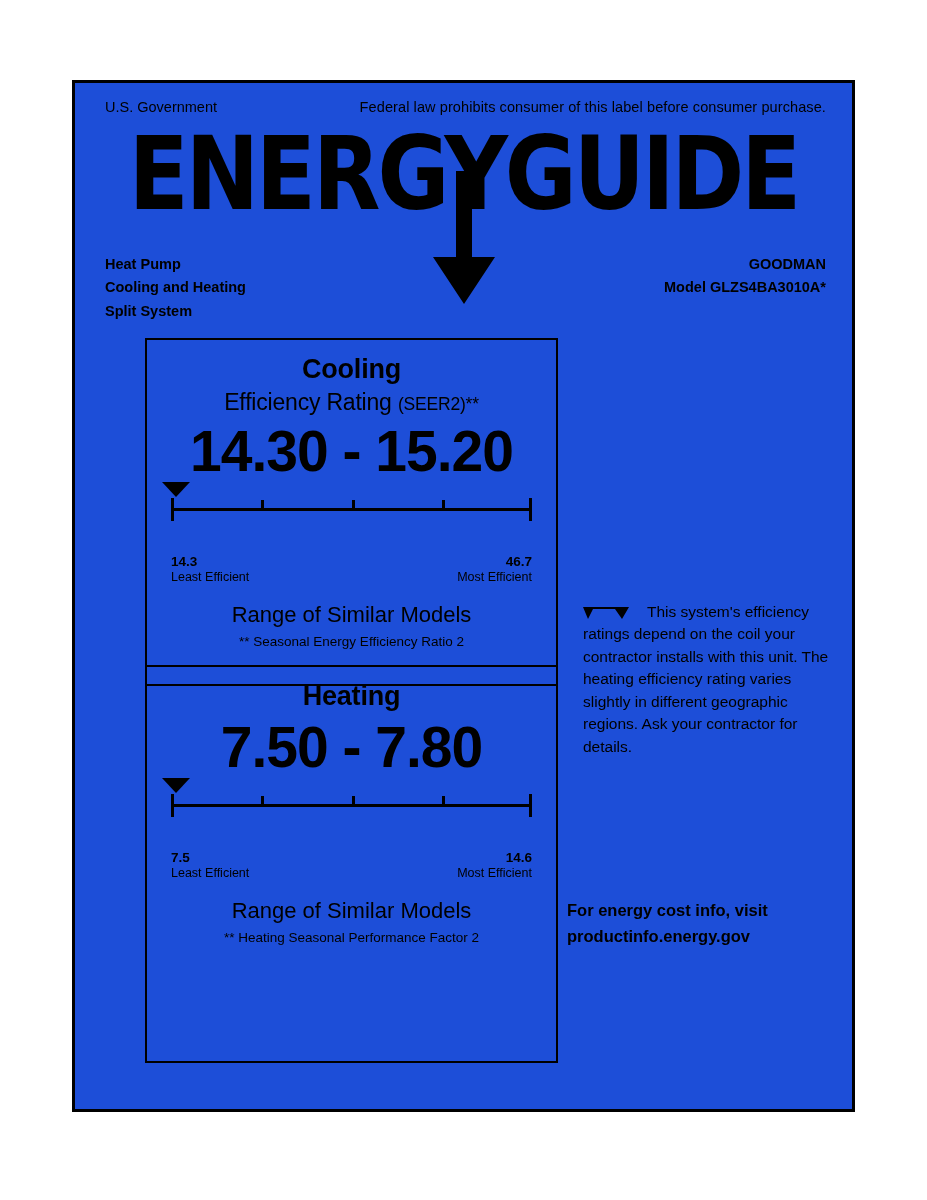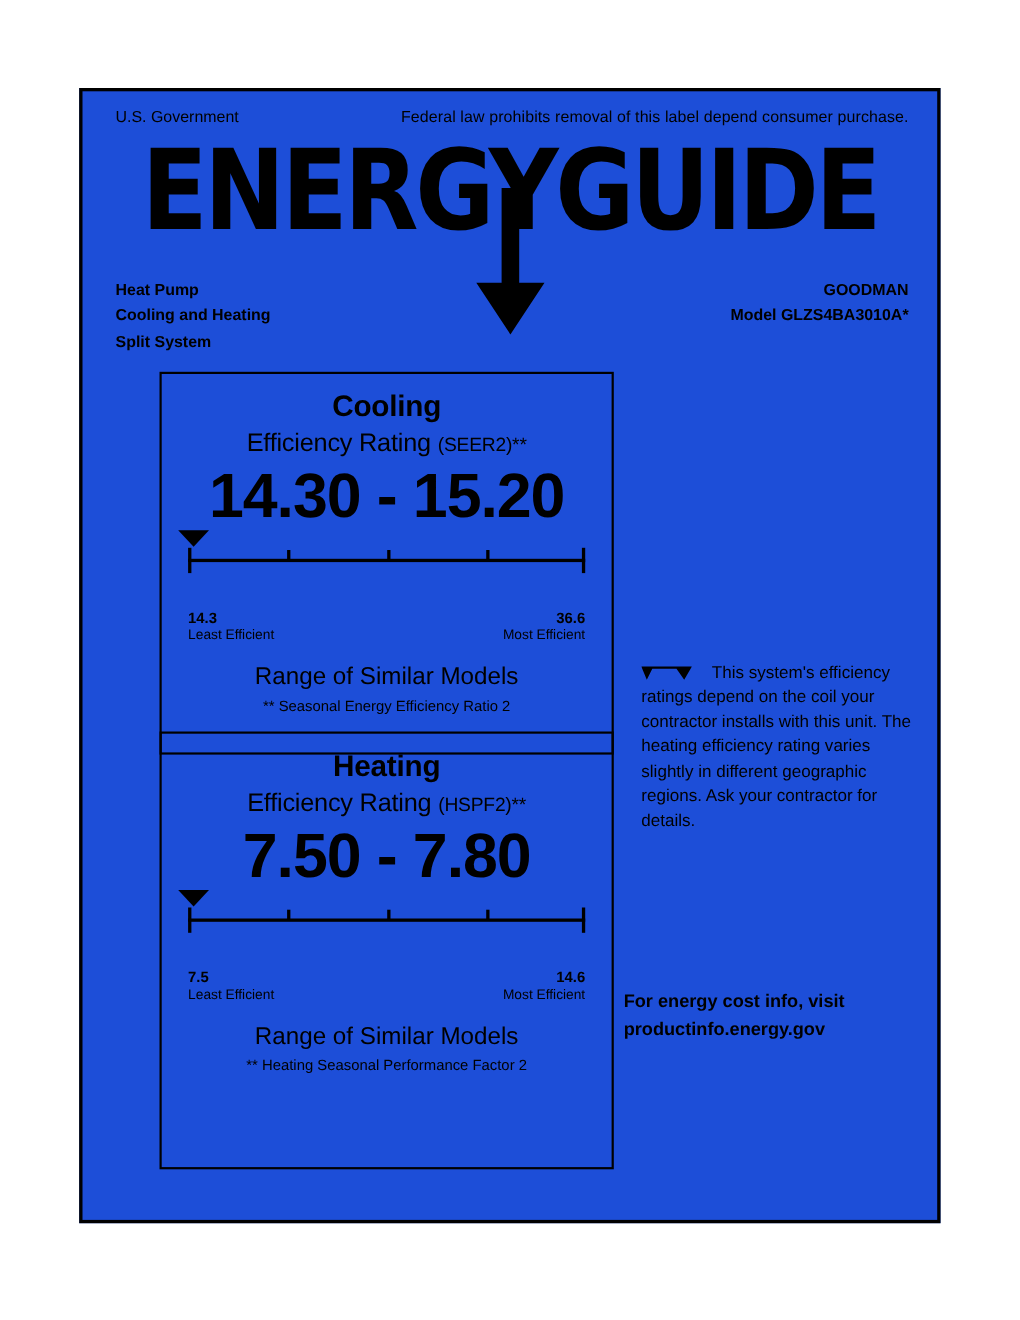--- a/index.html
+++ b/index.html
@@ -206,21 +206,21 @@
     color: #000;
   }
 </style>
 </head>
 <body>
 
 <div class="label-card">
 
   <div class="top-row">
     <span>U.S. Government</span>
-    <span class="fed">Federal law prohibits removal of this label depend consumer purchase.</span>
+    <span class="fed">Federal law prohibits consumer of this label before consumer purchase.</span>
   </div>
 
   <div class="wordmark">ENERGYGUIDE</div>
 
   <svg class="big-arrow" viewBox="0 0 78 135">
     <polygon points="31,0 47,0 47,86 70,86 39,133 8,86 31,86" fill="#000000"></polygon>
   </svg>
 
   <div class="prod-left">
     <div>Heat Pump</div>
@@ -250,35 +250,31 @@
       <div class="tick mid" style="left:75%;"></div>
       <div class="tick end" style="right:0;"></div>
     </div>
 
     <div class="scale-labels">
       <div class="sl-left">
         <span class="sl-num">14.3</span>
         <span class="sl-txt">Least Efficient</span>
       </div>
       <div class="sl-right">
-        <span class="sl-num">36.6</span>
+        <span class="sl-num">46.7</span>
         <span class="sl-txt">Most Efficient</span>
       </div>
     </div>
 
     <div class="rb-range">Range of Similar Models</div>
     <div class="rb-foot">** Seasonal Energy Efficiency Ratio 2</div>
   </div>
 
   <div class="rating-box" id="heating-box">
     <div class="rb-title">Heating</div>
-    <div class="rb-sub">
-      <span>Efficiency Rating</span>
-      <span class="small">(HSPF2)**</span>
-    </div>
     <div class="rb-value">7.50 - 7.80</div>
 
     <div class="scale-wrap">
       <div class="scale-pointer" id="heating-pointer" style="left: calc(1.5% - 14px);"></div>
       <div class="scale-line"></div>
       <div class="tick end" style="left:0;"></div>
       <div class="tick mid" style="left:25%;"></div>
       <div class="tick mid" style="left:50%;"></div>
       <div class="tick mid" style="left:75%;"></div>
       <div class="tick end" style="right:0;"></div>

